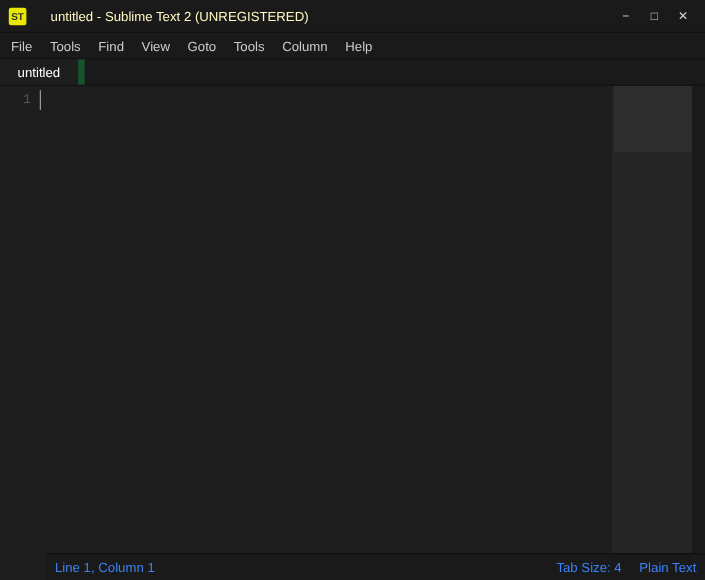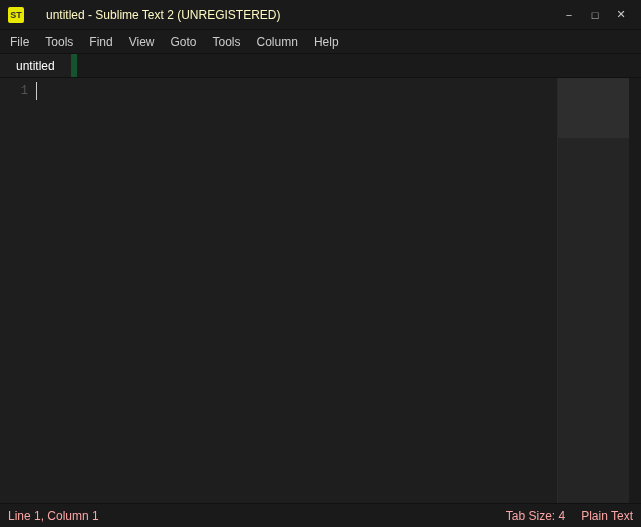--- a/index.html
+++ b/index.html
@@ -168,21 +168,22 @@
     
     #status-bar {
       display: flex;
       align-items: center;
       justify-content: space-between;
       background: #1a1a1a;
       height: 24px;
       padding: 0 8px;
       border-top: 1px solid #111;
       font-size: 12px;
-      color: #fca5a5;
+      color: #3b82f6;
+      margin-left: 42px;
     }
     #status-left {
       display: flex;
       align-items: center;
       gap: 16px;
     }
     #status-right {
       display: flex;
       align-items: flex-end;
       gap: 16px;

